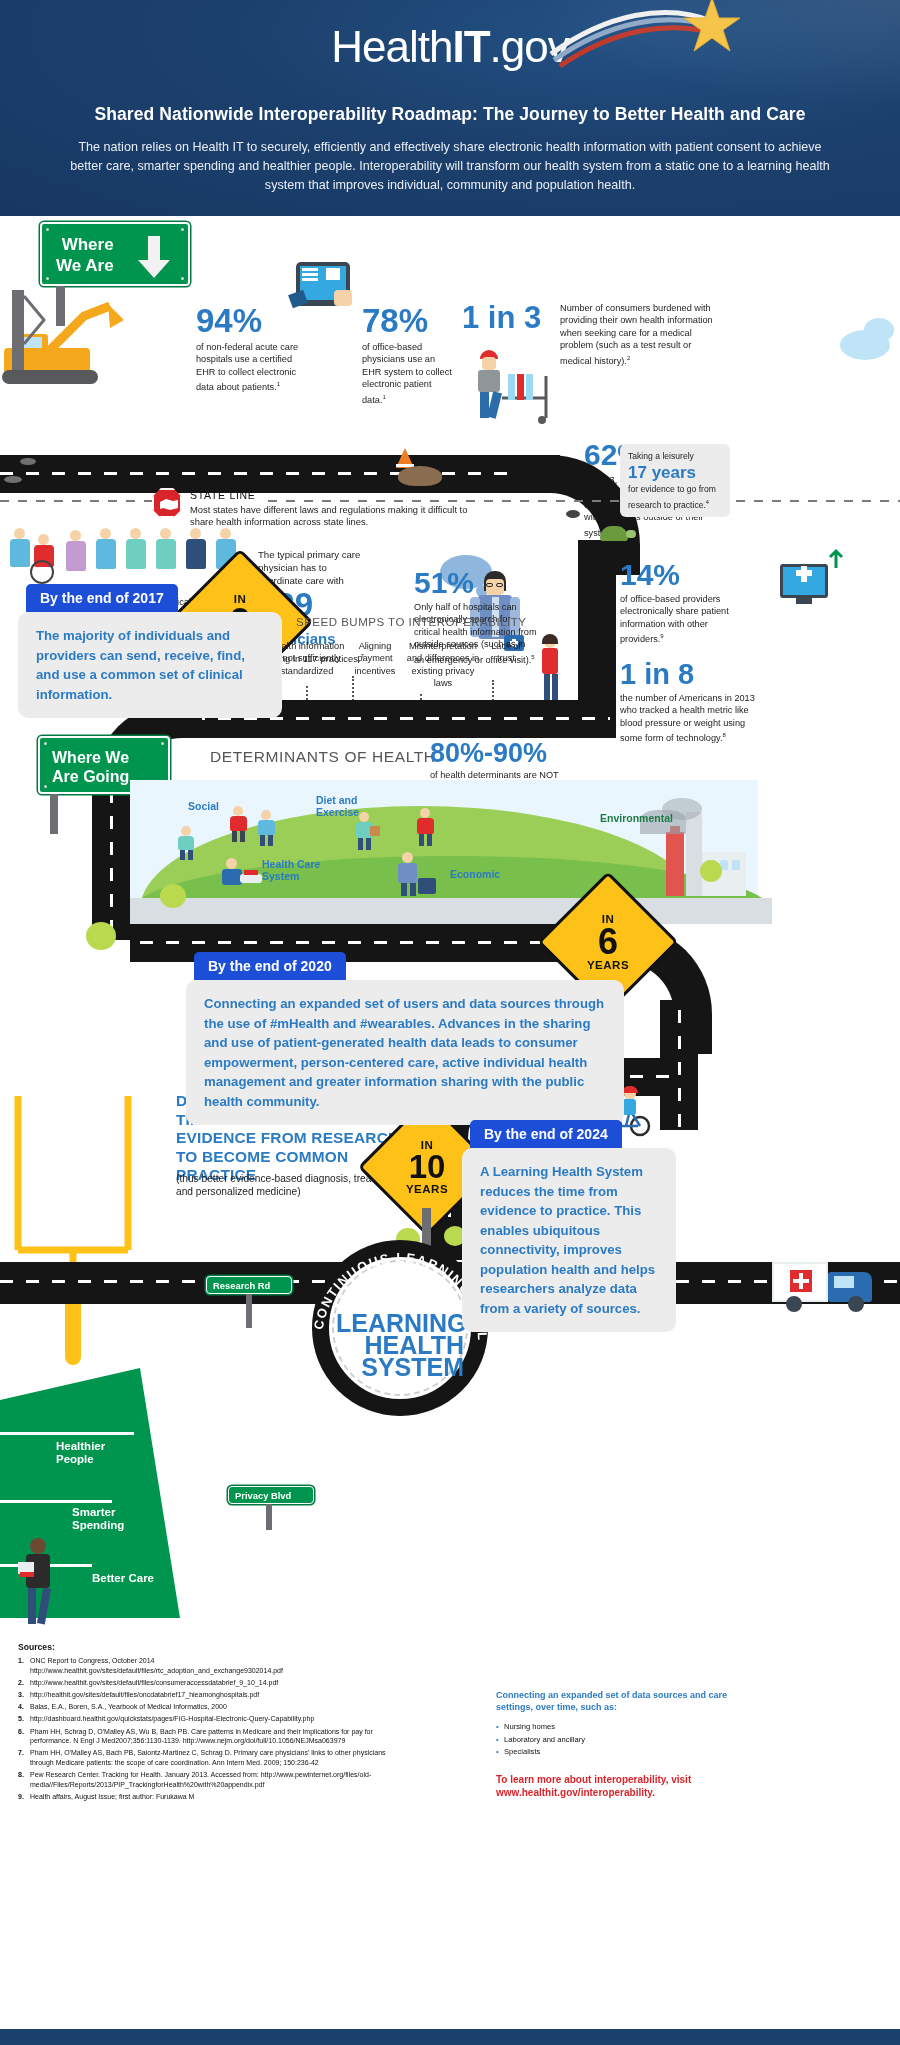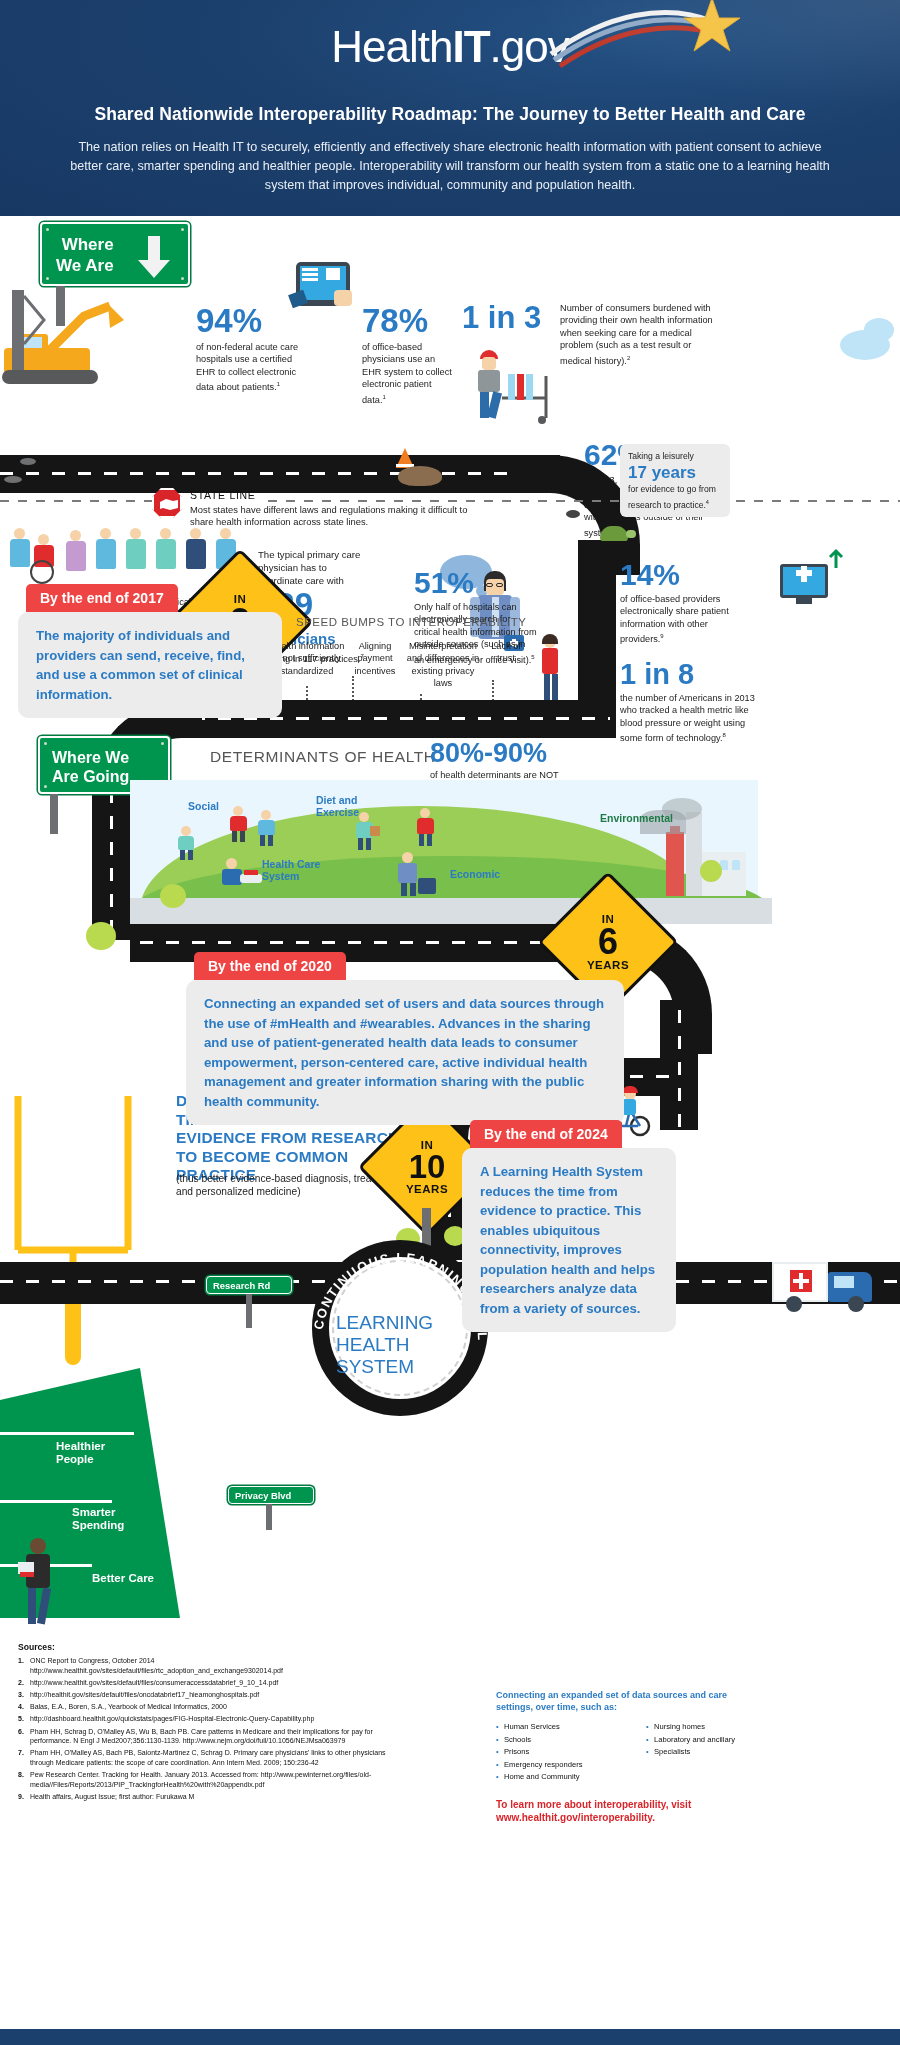--- a/index.html
+++ b/index.html
@@ -34,21 +34,21 @@
 
   
   .diamond{position:absolute;background:#fdc117;border:3px solid #111;transform:rotate(45deg);
     border-radius:6px;}
   .diamond-in{position:absolute;transform:rotate(-45deg);width:100%;height:100%;
     display:flex;flex-direction:column;align-items:center;justify-content:center;color:#111;}
   .d-small{font-size:11.5px;font-weight:bold;letter-spacing:.5px;}
   .d-big{font-size:36px;font-weight:bold;line-height:.95;}
 
   
-  .tab{position:absolute;background:#ef4444;color:#fff;font-weight:bold;font-size:14px;
+  .tab{position:absolute;background:#1d4ed8;color:#fff;font-weight:bold;font-size:14px;
     padding:6px 14px;border-radius:5px 5px 0 0;z-index:4;}
   .callout{position:absolute;background:#ececec;border-radius:10px;color:#2b7bc4;
     font-weight:bold;font-size:13.2px;line-height:19.5px;padding:14px 18px;z-index:3;}
   .roadband{position:absolute;background:#151515;}
   .dash-h{position:absolute;height:3px;
     background:repeating-linear-gradient(to right,#fff 0 13px,transparent 13px 26px);}
   .dash-v{position:absolute;width:3px;
     background:repeating-linear-gradient(to bottom,#fff 0 13px,transparent 13px 26px);}
   .stateline{position:absolute;height:2px;
     background:repeating-linear-gradient(to right,#7b7b7b 0 9px,transparent 9px 18px);}
@@ -546,21 +546,21 @@
   <div class="cycle" style="left:312px;top:1240px;width:176px;height:176px"></div>
   <div class="cycle-dash" style="left:332px;top:1260px;width:136px;height:136px"></div>
   <svg style="position:absolute;left:300px;top:1228px;width:200px;height:200px">
     <defs>
         <path id="arc" d="M 22,112 A 78,78 0 0 1 178,112"></path>
       </defs>
     <text font-size="13" font-weight="bold" fill="#ffffff" letter-spacing="1.6" font-family="Liberation Sans, sans-serif">
       <textPath href="#arc" startOffset="4%">CONTINUOUS LEARNING CYCLE</textPath>
     </text>
   </svg>
-  <div style="position:absolute;left:336px;top:1312px;width:128px;text-align:left;color:#2b7bc4;font-weight:normal;font-size:19px;line-height:22px">
+  <div style="position:absolute;left:336px;top:1312px;width:128px;text-align:right;color:#2b7bc4;font-weight:bold;font-size:25px;line-height:22px">
     <div>LEARNING</div>
     <div>HEALTH</div>
     <div>SYSTEM</div>
   </div>
 
   <div class="greensign" style="left:206px;top:1276px;width:86px;height:18px;border-width:1.5px">
     <div style="position:absolute;left:6px;top:3px;font-size:9.4px">Research Rd</div>
   </div>
   <div class="signpost" style="left:246px;top:1294px;width:6px;height:34px"></div>
 
@@ -599,27 +599,20 @@
       <li><span class="n">6.</span><span>Pham HH, Schrag D, O'Malley AS, Wu B, Bach PB. Care patterns in Medicare and their implications for pay for performance. N Engl J Med2007;356:1130-1139. http://www.nejm.org/doi/full/10.1056/NEJMsa063979</span></li>
       <li><span class="n">7.</span><span>Pham HH, O'Malley AS, Bach PB, Saiontz-Martinez C, Schrag D. Primary care physicians' links to other physicians through Medicare patients: the scope of care coordination. Ann Intern Med. 2009; 150:236-42</span></li>
       <li><span class="n">8.</span><span>Pew Research Center.  Tracking for Health. January 2013. Accessed from: http://www.pewinternet.org/files/old-media//Files/Reports/2013/PIP_TrackingforHealth%20with%20appendix.pdf</span></li>
       <li><span class="n">9.</span><span>Health affairs, August Issue; first author: Furukawa M</span></li>
     </ul>
   </div>
 
   <div style="position:absolute;left:496px;top:1690px;width:380px">
     <div style="color:#2b7bc4;font-weight:bold;font-size:9px;line-height:11.5px;width:250px">Connecting an expanded set of data sources and care settings, over time, such as:</div>
     <div style="display:flex;gap:30px;margin-top:8px">
-      <ul class="bullets" style="width:120px">
-        <li>Human Services</li>
-        <li>Schools</li>
-        <li>Prisons</li>
-        <li>Emergency responders</li>
-        <li>Home and Community</li>
-      </ul>
       <ul class="bullets" style="width:110px">
         <li>Nursing homes</li>
         <li>Laboratory and ancillary</li>
         <li>Specialists</li>
       </ul>
     </div>
     <div style="color:#d9242a;font-weight:bold;font-size:10px;line-height:13px;margin-top:14px;width:250px">To learn more about interoperability, visit www.healthit.gov/interoperability.</div>
   </div>
 
   <div class="footerbar"></div>

